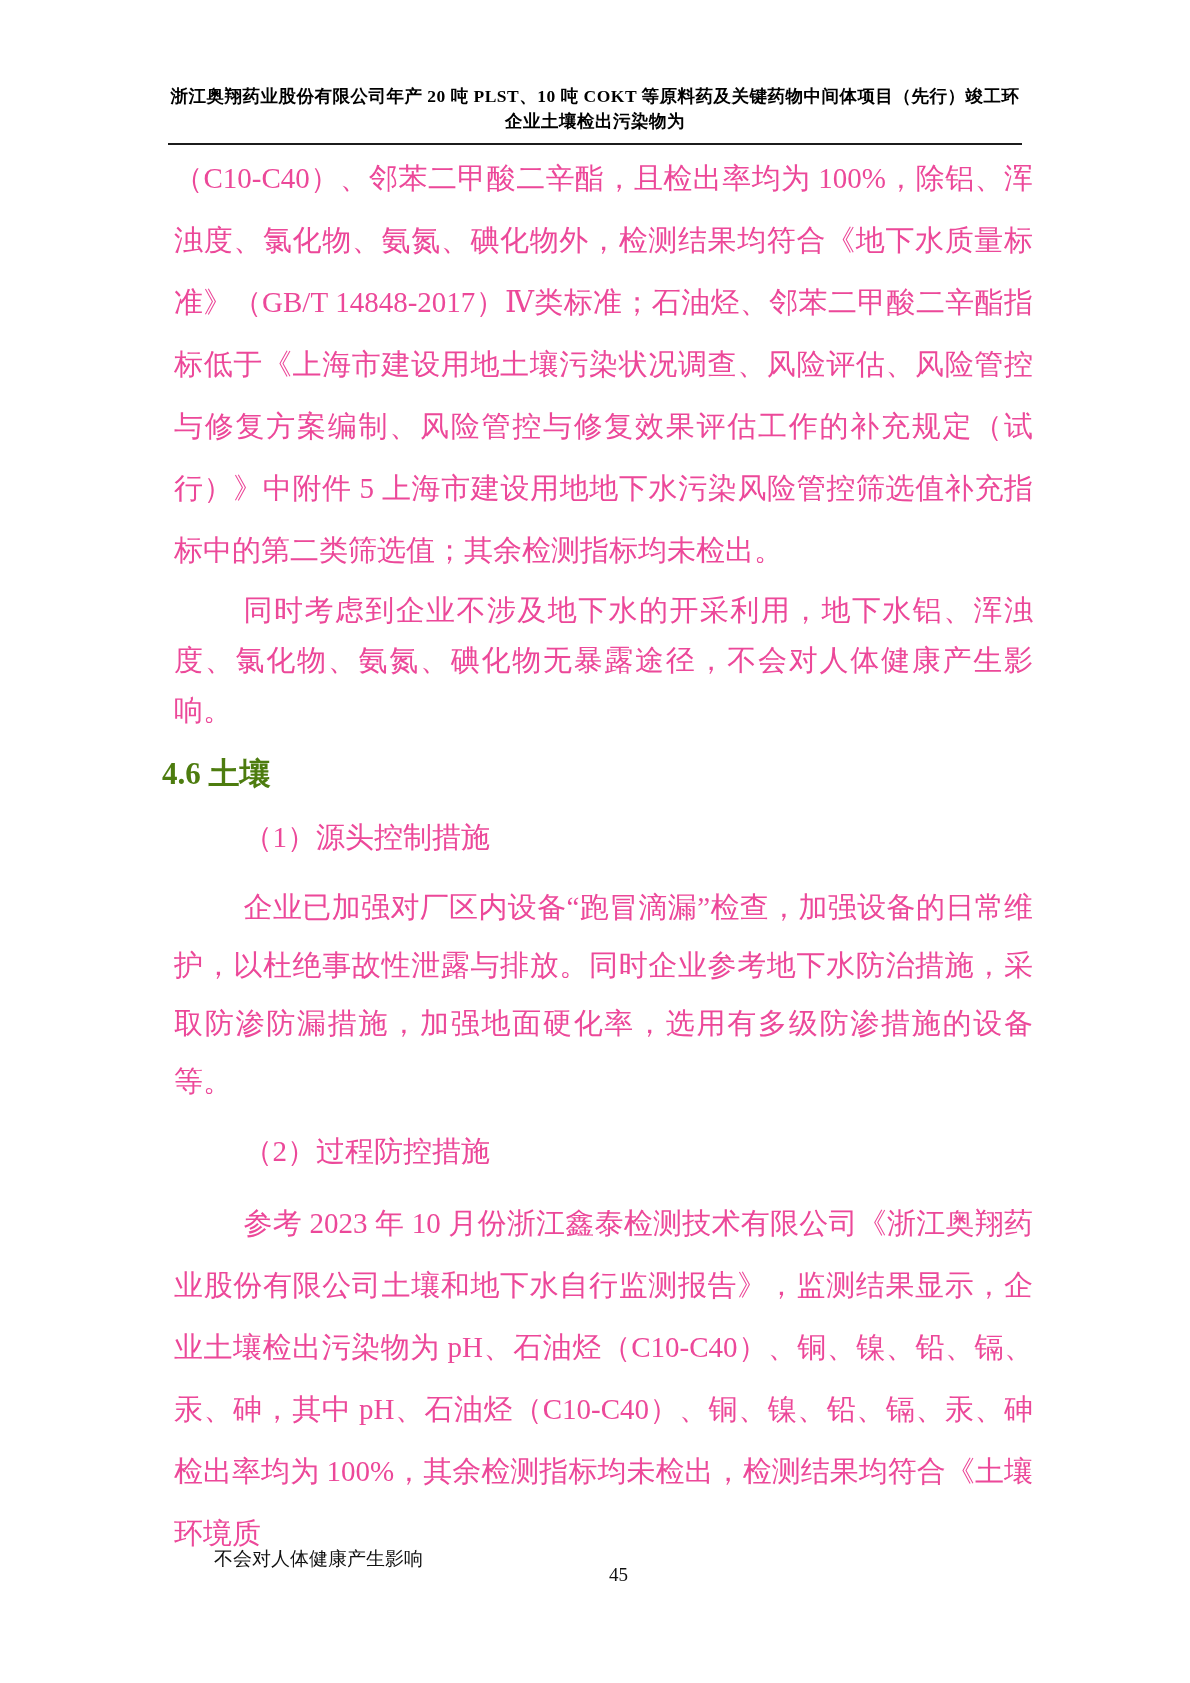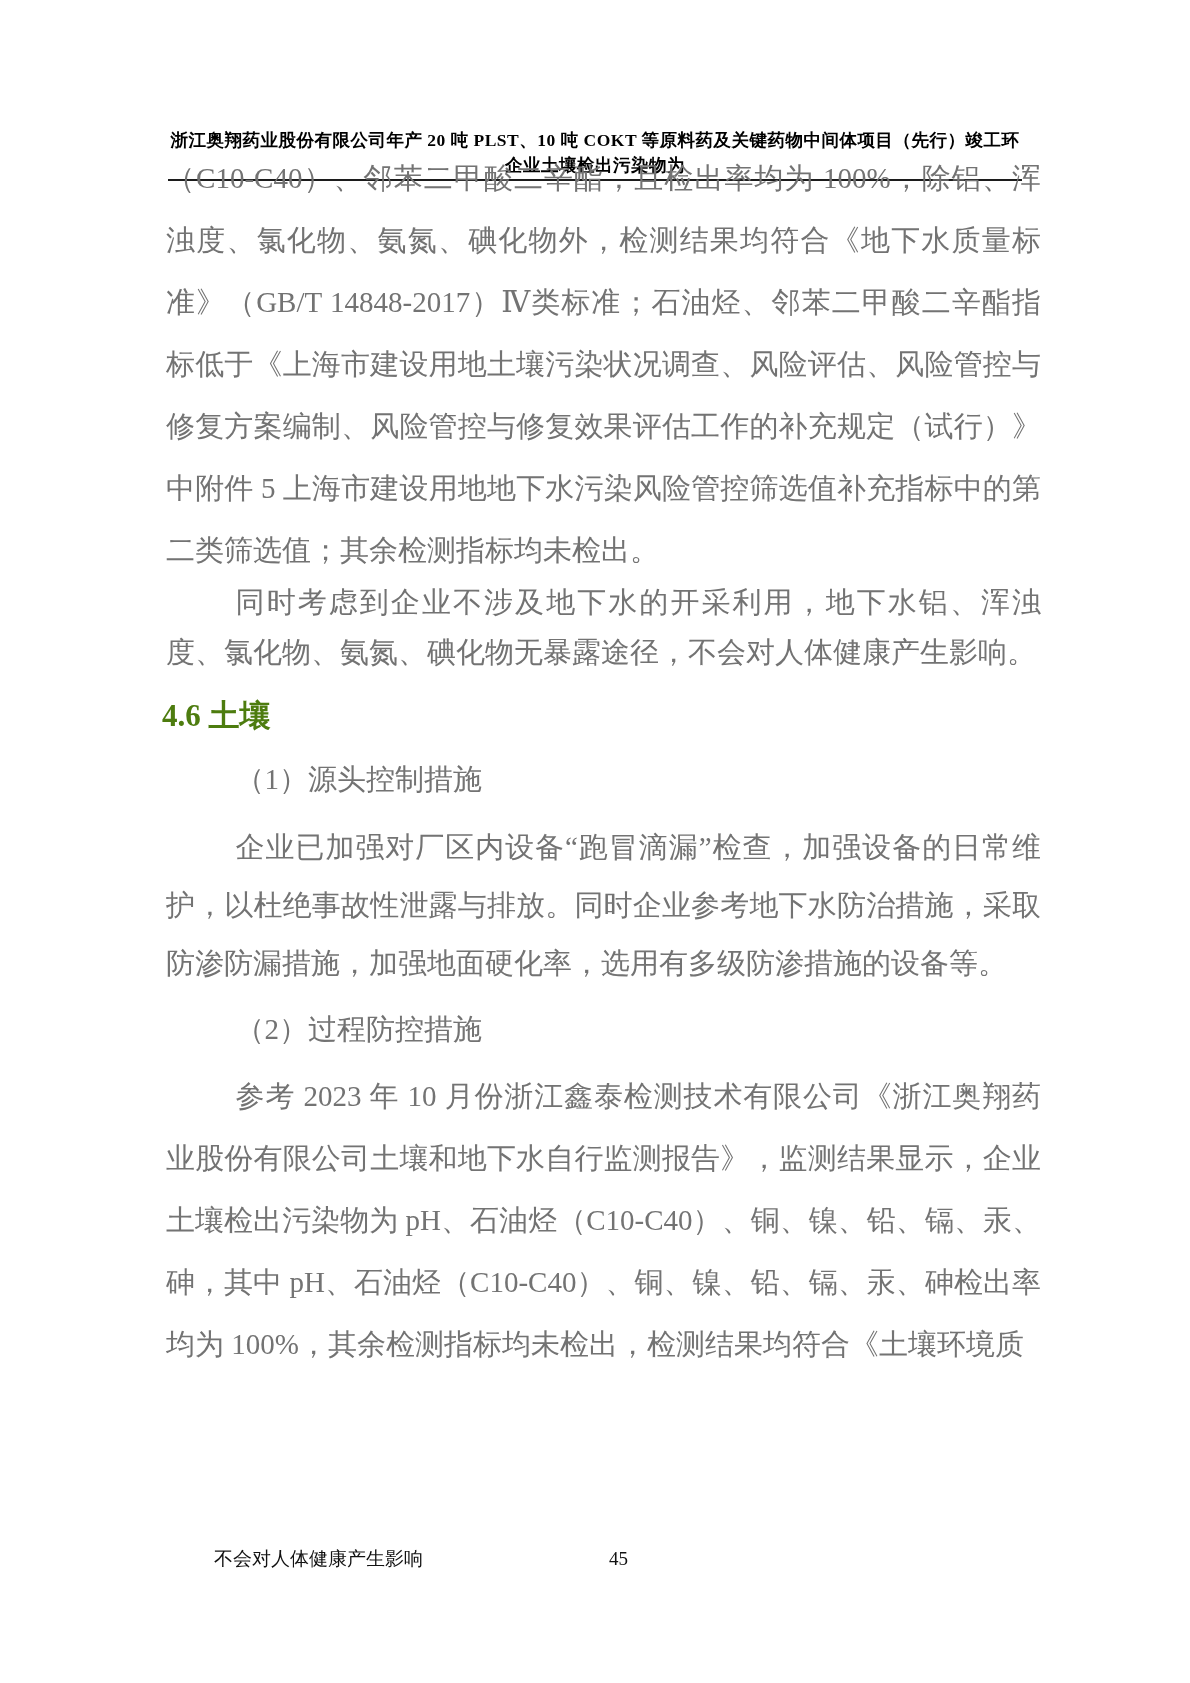--- a/index.html
+++ b/index.html
@@ -9,42 +9,41 @@
     background:#ffffff;
     color:#000;
     font-family:"Liberation Serif","DejaVu Serif",serif;
     overflow:hidden;
   }
   
   .header{
     position:absolute;
     left:168px;top:84px;width:854px;
     border-bottom:2px solid #1c1c1c;
-    padding-bottom:1px;
-    margin-top:44px;
+    padding-bottom:9px;
   }
   .header .hline{
     font-size:17.5px;
     font-weight:bold;
     line-height:25px;
     text-align:center;
     letter-spacing:0.5px;
     white-space:nowrap;
   }
   
   .doc-body{
     position:absolute;
     left:162px;top:147px;width:883px;
   }
   .para{
-    margin:4px;
+    margin:12px;
     font-size:29px;
     text-align:justify;
     text-justify:inter-ideograph;
-    color:#737373;
+    color:#ec4899;
   }
   .heading{
     margin:0;
     font-size:31px;
     font-weight:bold;
     line-height:44px;
     color:#4d7c0f;
   }
   .lh62{line-height:62px;}
   .lh58{line-height:58px;}
@@ -53,21 +52,21 @@
   .indent{text-indent:2.4em;}
   
   .footer{
     position:absolute;
     left:162px;top:1545px;width:883px;
     font-size:19px;
     line-height:28px;
     color:#111;
   }
   .footer .org{position:absolute;left:52px;top:0;}
-  .footer .pagenum{position:absolute;left:447px;top:0;}
+  .footer .pagenum{position:absolute;left:447px;top:16px;}
 </style>
 </head>
 <body>
 
 <div class="page">
 
   <div class="header">
     <div class="hline">浙江奥翔药业股份有限公司年产 20 吨 PLST、10 吨 COKT 等原料药及关键药物中间体项目（先行）竣工环</div>
     <div class="hline">企业土壤检出污染物为</div>
   </div>

